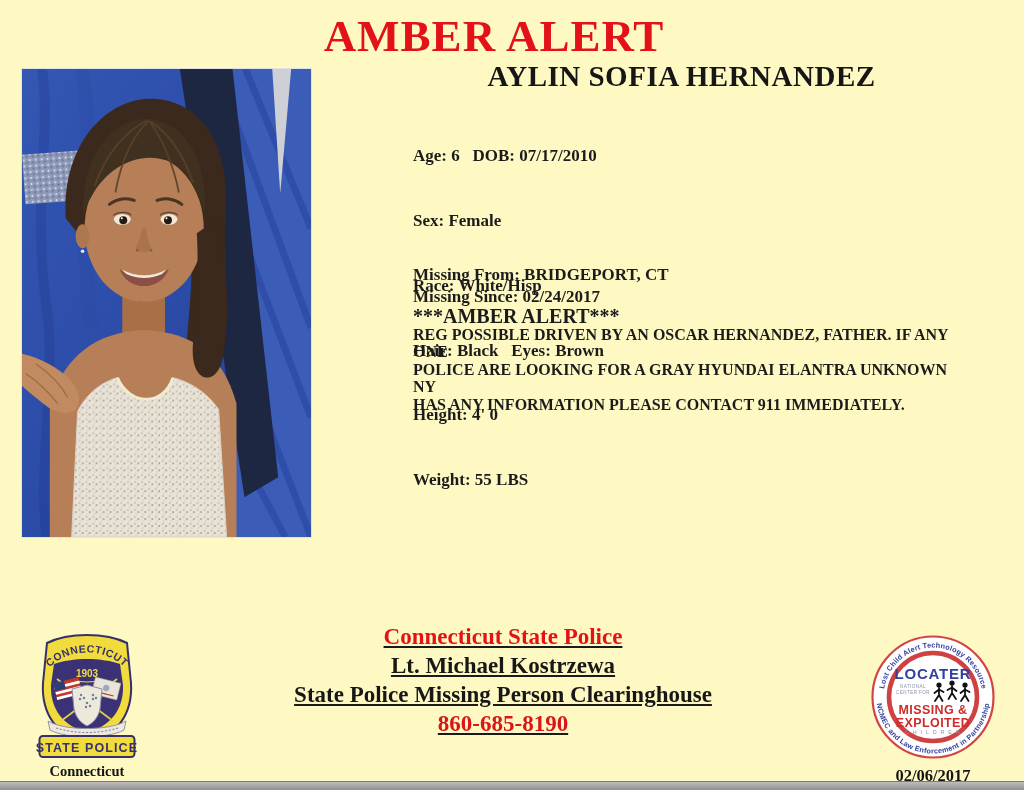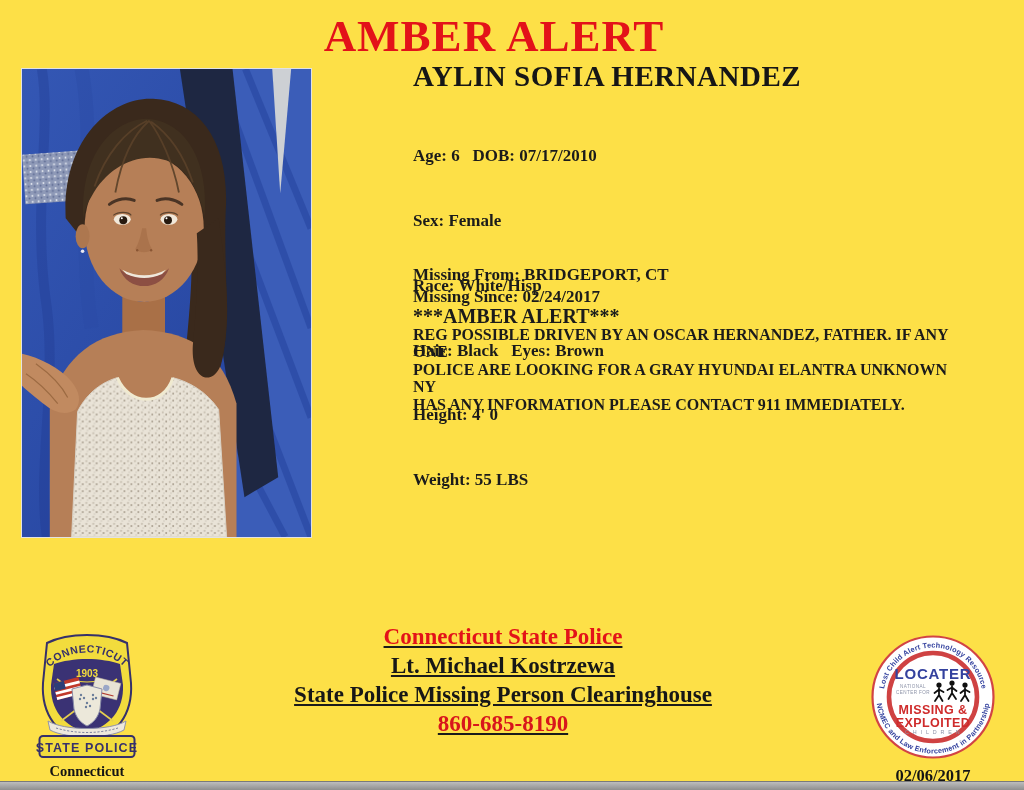--- a/index.html
+++ b/index.html
@@ -1,26 +1,26 @@
 <!DOCTYPE html>
 <html><head>
 <meta charset="utf-8">
 <style>
   html,body{margin:0;padding:0;background:#ffffff;}
   .page{
-    position:relative;width:1024px;height:790px;background:#fde047;overflow:hidden;
+    position:relative;width:1024px;height:790px;background:#fef9c3;overflow:hidden;
     font-family:"Liberation Serif", serif;color:#1b1b1b;
   }
   
   .main-title{
     position:absolute;left:0;top:10px;width:988px;text-align:center;
     font-size:45px;font-weight:bold;color:#e31219;letter-spacing:1px;
   }
   .subject-name{
-    position:absolute;left:413px;top:60px;width:537px;
+    position:absolute;left:413px;top:60px;width:537px;text-align:center;
     font-size:29px;font-weight:bold;color:#161616;letter-spacing:.5px;
   }
   
   .photo{
     position:absolute;left:21px;top:68px;width:291px;height:470px;
     border:1px solid #e2e2e2;box-sizing:border-box;
   }
   .photo svg{display:block;width:100%;height:100%;}
   
   .details{position:absolute;left:413px;top:102px;width:545px;

